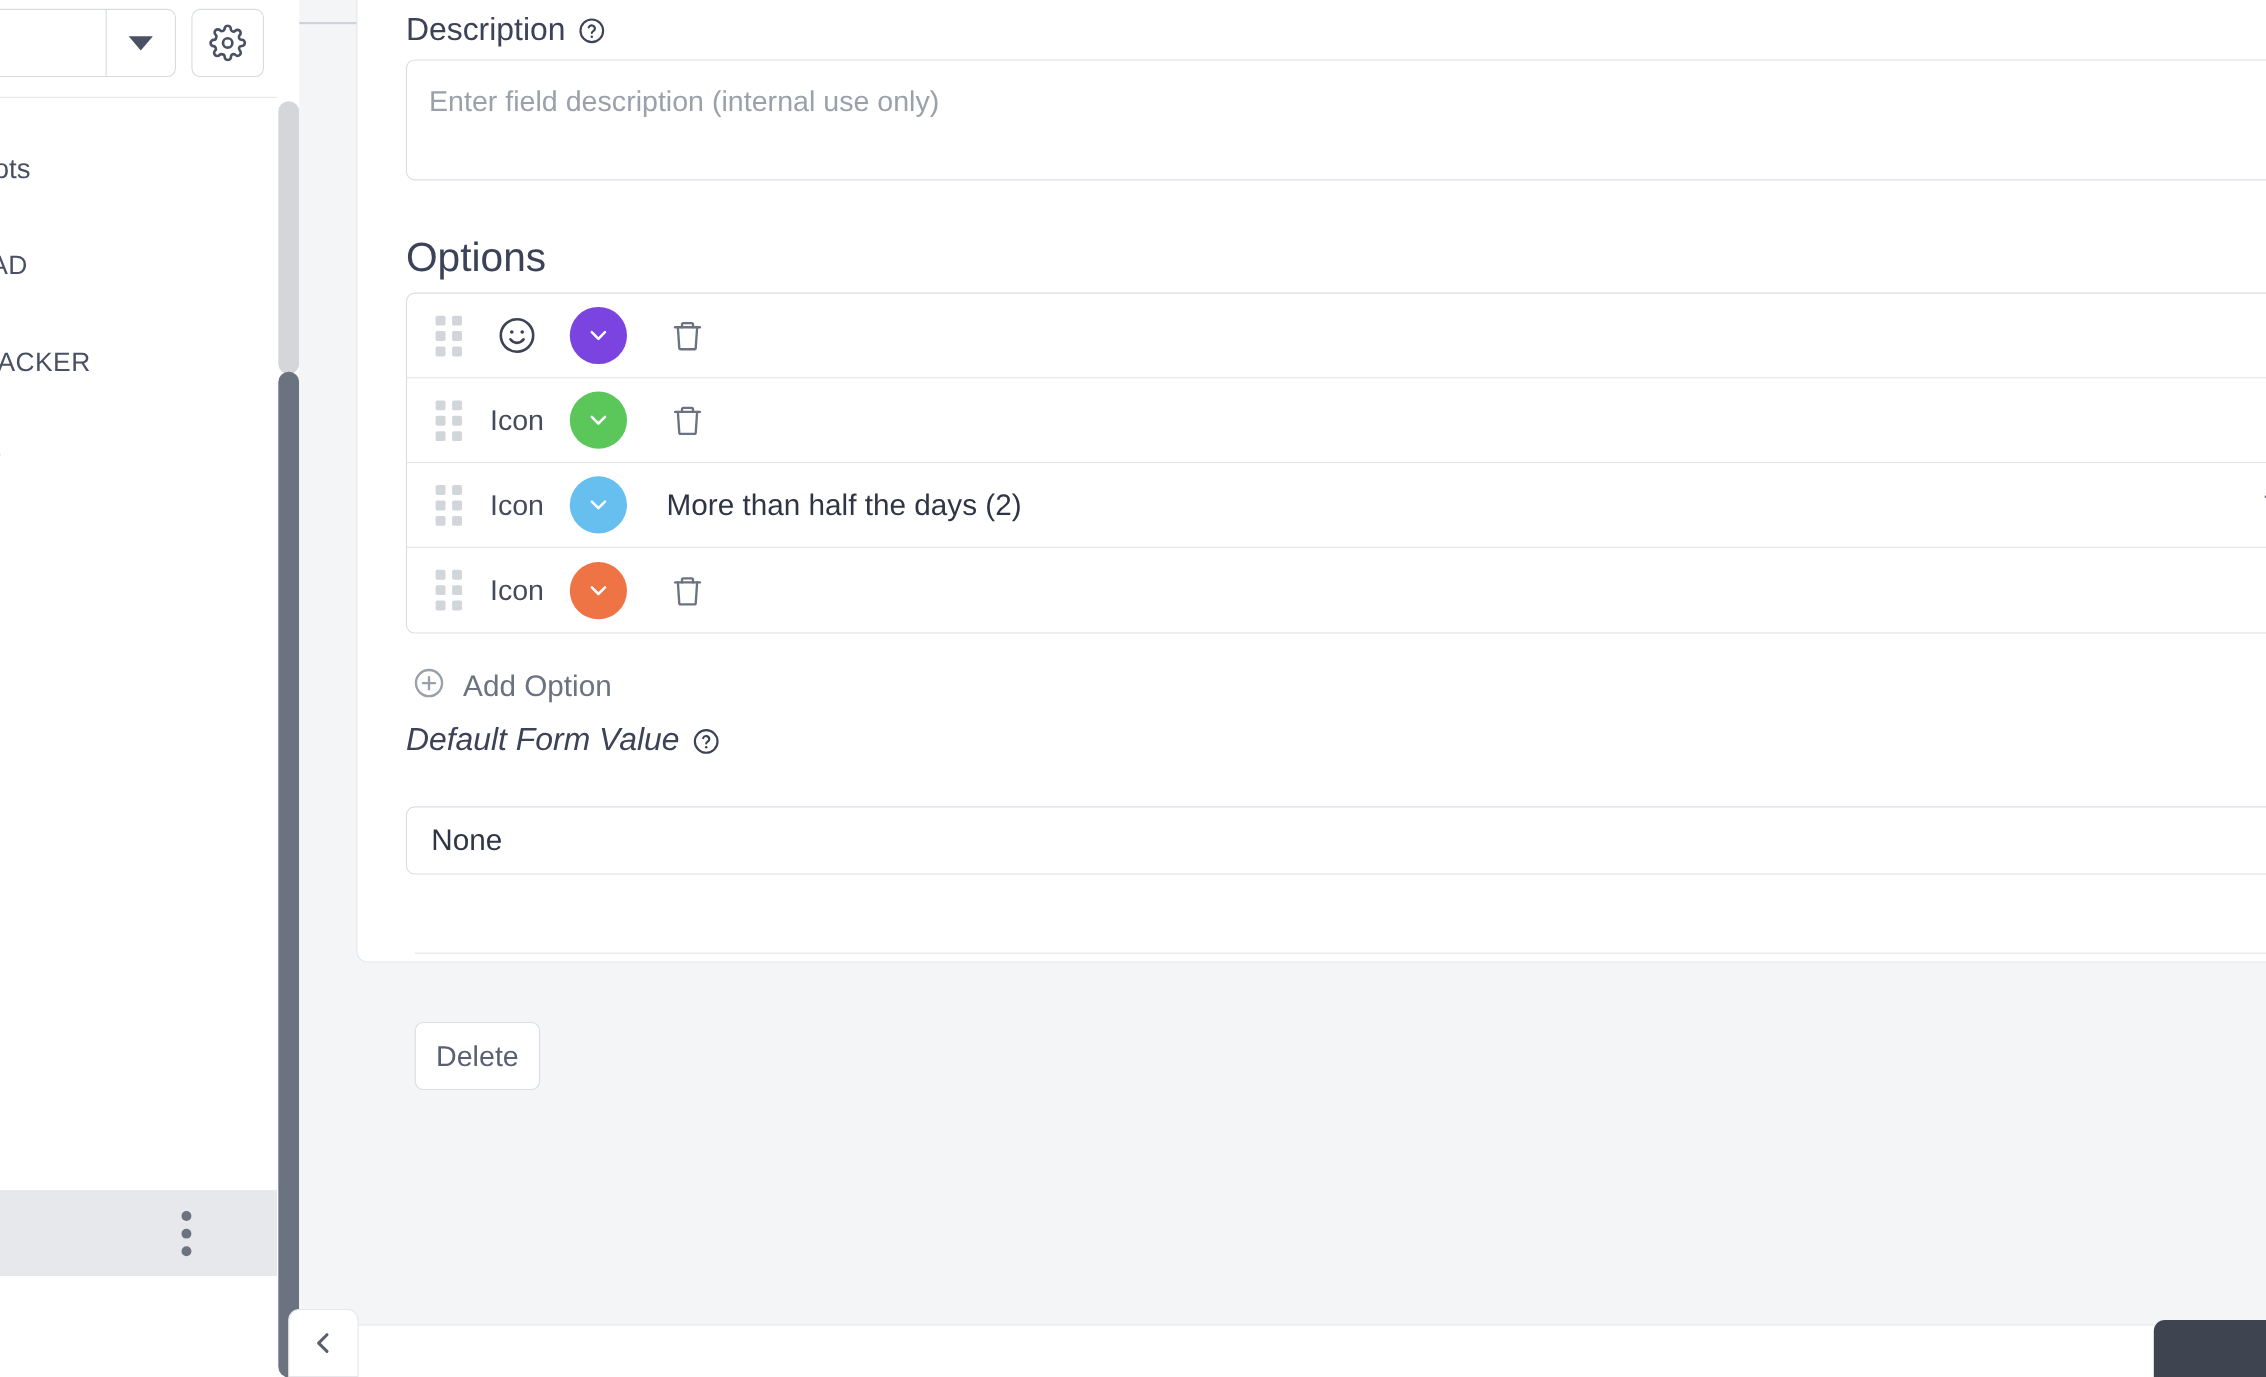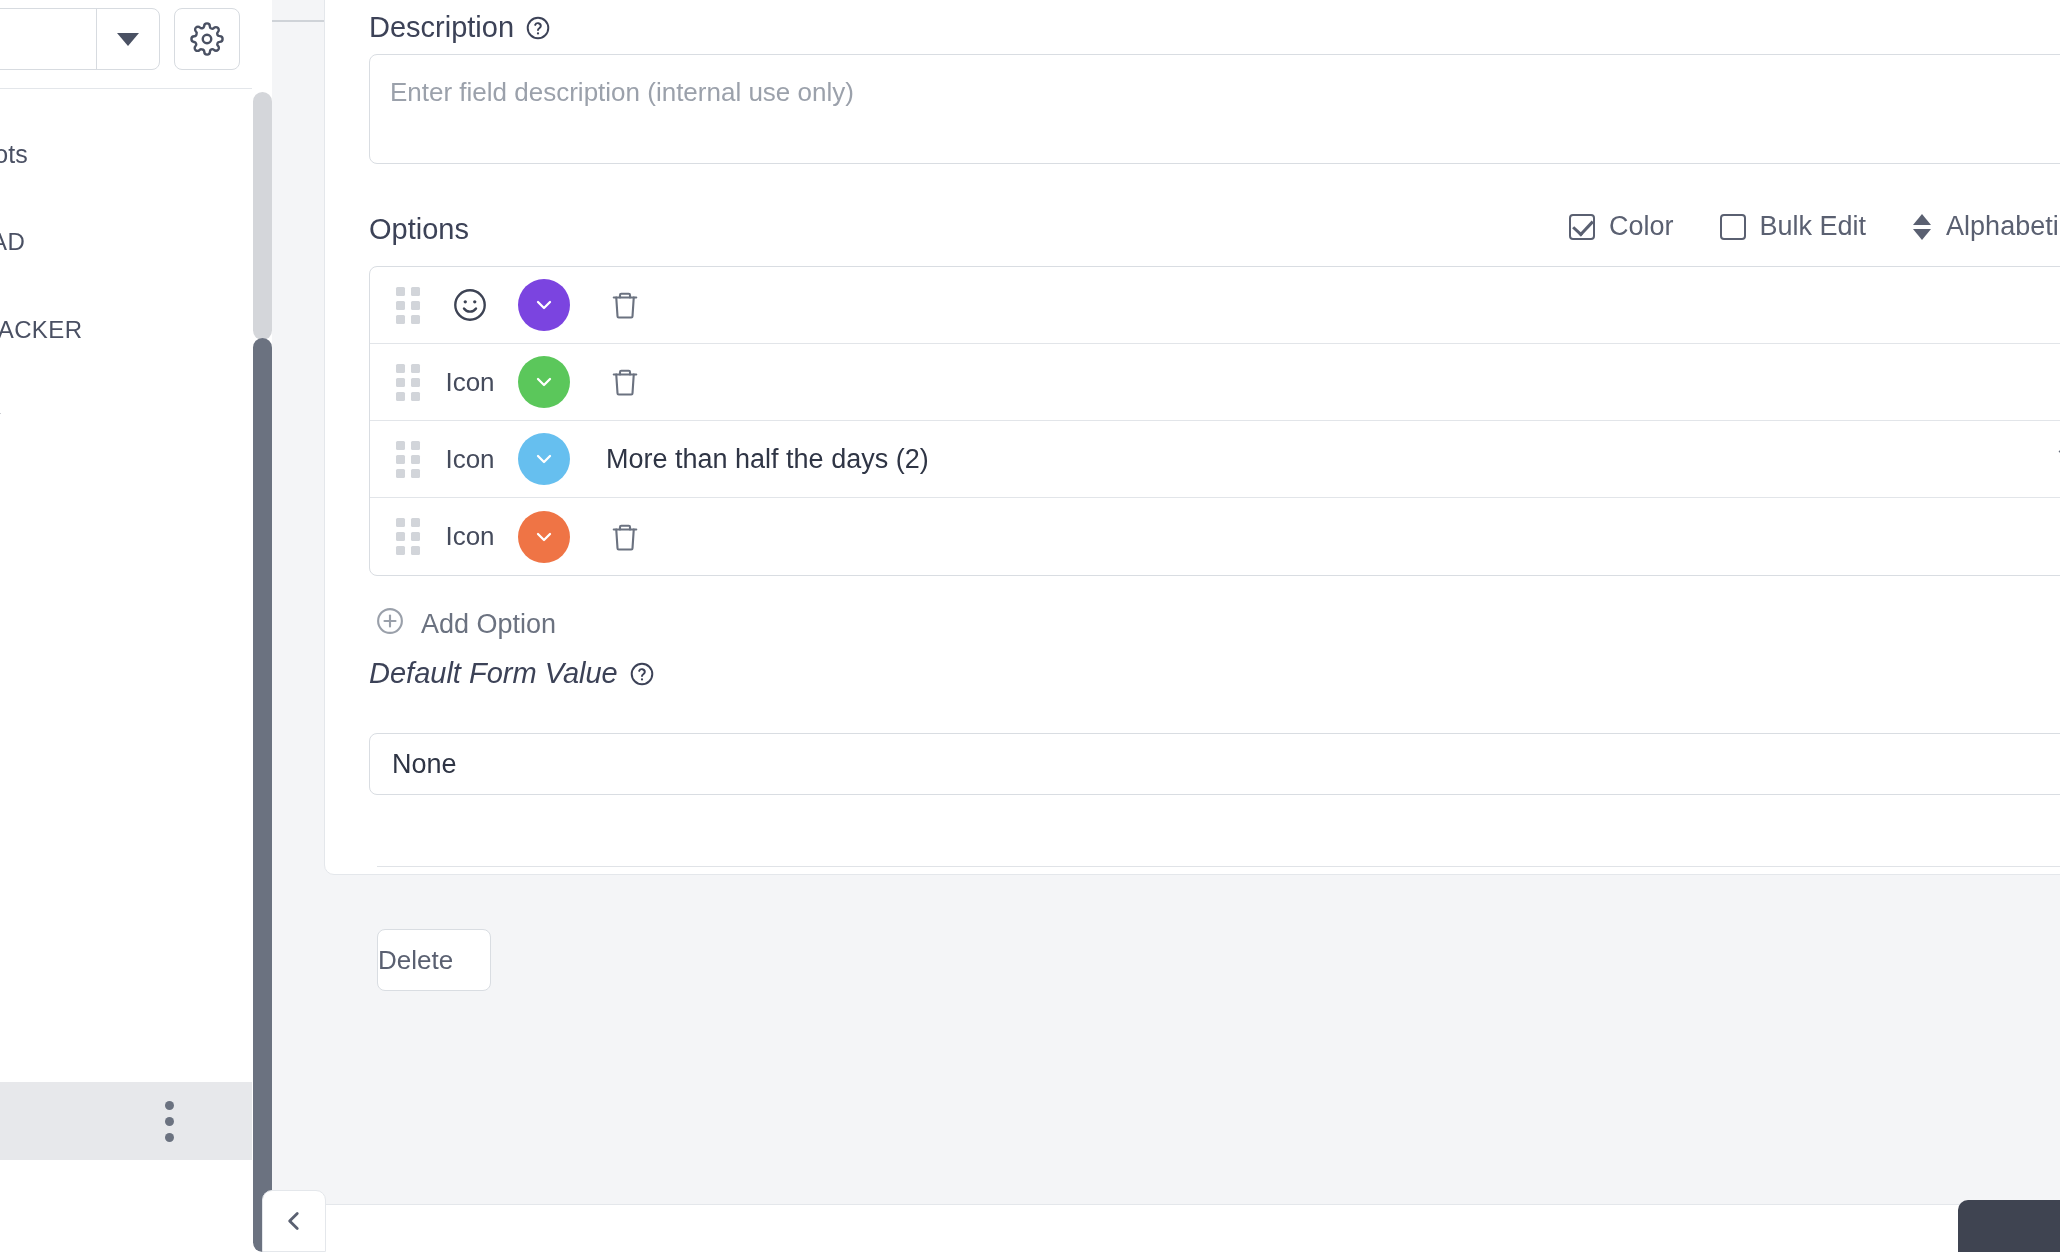--- a/index.html
+++ b/index.html
@@ -131,21 +131,21 @@
     background: #fff;
     padding: 22px 20px;
     font-size: 26px; color: #9ba1ab;
   }
 
   .options-head {
     position: absolute; left: 44px; top: 252px;
     width: 1744px;
     display: flex; align-items: center; justify-content: flex-start;
   }
-  .options-title { font-size: 29px; color: #3c4257; }
+  .options-title { font-size: 37px; color: #3c4257; }
   .options-ctrls {
     position: absolute; left: 1244px; top: 250px;
     display: flex; align-items: center; gap: 46px;
     white-space: nowrap;
   }
   .ctrl { display: flex; align-items: center; gap: 14px; font-size: 27px; color: #5a6071; }
   .cb {
     width: 26px; height: 26px; border: 2px solid #5a6071; border-radius: 4px;
     position: relative; flex: none;
   }
@@ -206,21 +206,21 @@
   .card-footer-rule {
     position: absolute; left: 52px; top: 905px;
     width: 1700px; height: 1px; background: #e0e3e7;
   }
 
   .delete-btn {
     position: absolute; left: 52px; top: 968px;
     width: 114px; height: 62px;
     border: 1px solid #d9dde2; border-radius: 8px;
     background: #fff;
-    display: flex; align-items: center; justify-content: flex-start;
+    display: flex; align-items: center; justify-content: center;
     font-size: 26px; color: #5a6071;
   }
 
   
   .bottom-bar {
     position: absolute; left: 272px; bottom: 0;
     width: 1788px; height: 48px;
     background: #ffffff;
     border-top: 1px solid #e4e7eb;
   }
@@ -308,41 +308,20 @@
         </span>
       </div>
       <div class="desc-box">
         <span>Enter field description (internal use only)</span>
       </div>
 
       <div class="options-head">
         <span class="options-title">Options</span>
       </div>
 
-      <div class="options-ctrls">
-        <div class="ctrl">
-          <span class="cb checked"></span>
-          <span>Color</span>
-        </div>
-        <div class="ctrl">
-          <span class="cb"></span>
-          <span>Bulk Edit</span>
-        </div>
-        <div class="ctrl">
-          <span style="display:flex;flex-direction:column;gap:4px;">
-            <svg width="20" height="11" viewBox="0 0 20 11">
-                <polygon points="10,0 19,11 1,11" fill="#5a6071"></polygon>
-              </svg>
-            <svg width="20" height="11" viewBox="0 0 20 11">
-                <polygon points="10,11 19,0 1,0" fill="#5a6071"></polygon>
-              </svg>
-          </span>
-          <span>Alphabeti</span>
-        </div>
-      </div>
 
       <div class="options-list">
 
         <div class="opt-row">
           <span class="drag-dots">
             <i></i>
               <i></i>
               <i></i>
               <i></i>
               <i></i>

